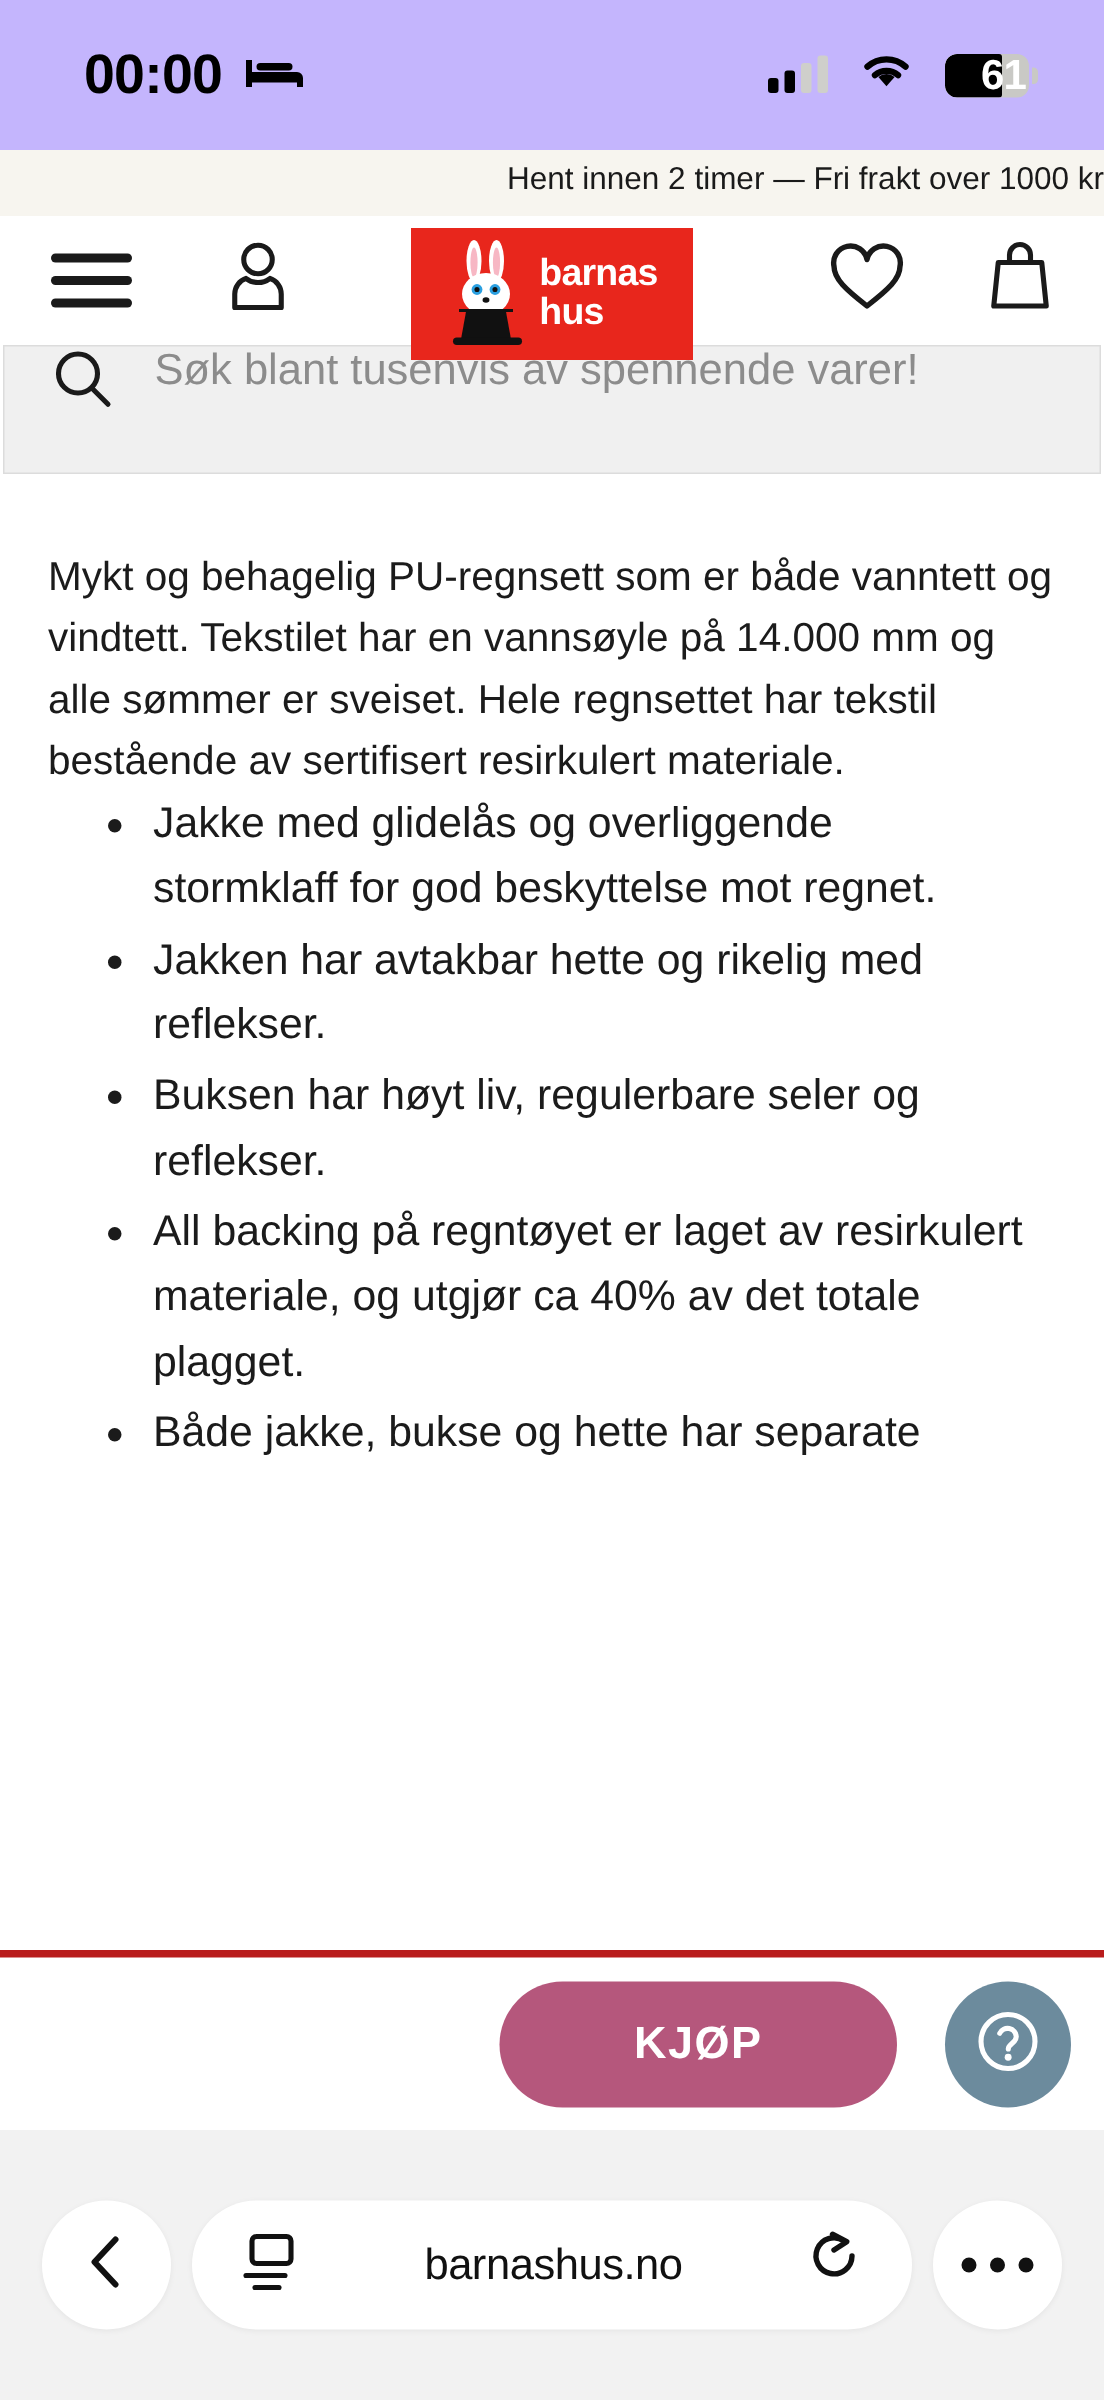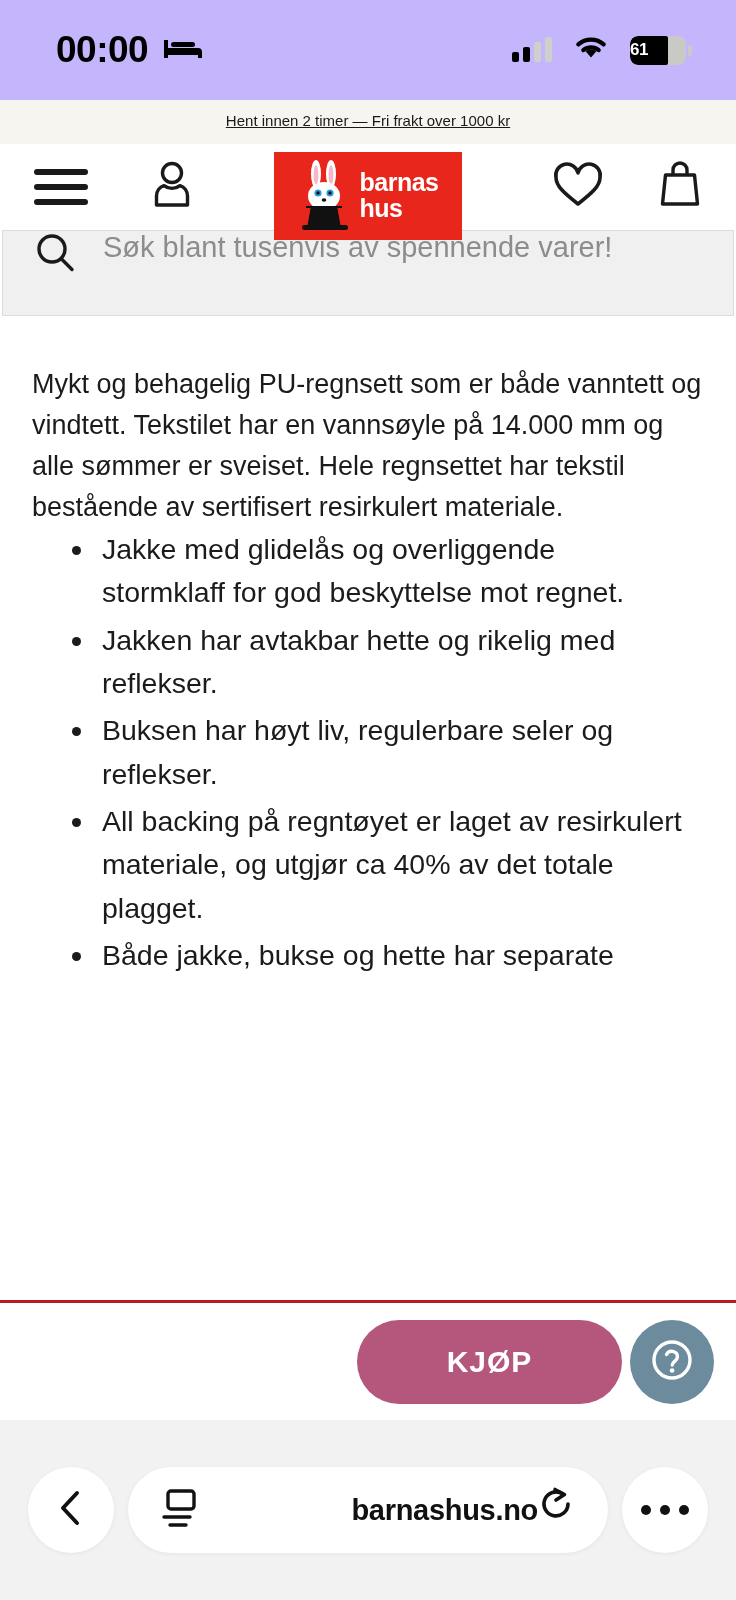--- a/index.html
+++ b/index.html
@@ -50,38 +50,37 @@
     overflow:hidden;
   }
   .battery .fill {
     position:absolute; left:0; top:0; bottom:0;
     width:68%;
     background:#000;
     border-radius:8px 2px 2px 8px;
   }
   .battery .lvl {
     position:relative;
-    color:#fff; font-size:17px; font-weight:bold;
-    padding-left:0; letter-spacing:-0.5px;
+    color:#fff; font-size:28px; font-weight:bold;
+    padding-left:24px; letter-spacing:-0.5px;
     z-index:2;
   }
   .batt-cap {
     width:4px; height:11px; background:#c9c9c5;
     border-radius:0 3px 3px 0; margin-left:2px;
   }
 
   
   .promo {
     background:#f7f5ef;
     flex:0 0 auto;
     height:44px;
-    display:flex; align-items:center; justify-content:center;
-    font-size:15px; color:#1a1a1a;
+    display:flex; align-items:center; justify-content:flex-end;
+    font-size:21px; color:#1a1a1a;
     padding-bottom:4px;
-    text-decoration:underline;
   }
 
   
   .siteheader {
     flex:0 0 auto;
     height:86px;
     background:#ffffff;
     display:flex; align-items:center;
     padding:0 34px;
     position:relative;
@@ -157,23 +156,23 @@
     width:9px; height:9px;
     border-radius:50%;
     background:#1b1b1b;
   }
 
   
   .actionbar {
     flex:0 0 auto;
     height:120px;
     background:#ffffff;
-    border-top:3px solid #b91c1c;
+    border-top:5px solid #b91c1c;
     display:flex; align-items:center; justify-content:flex-end;
-    gap:8px; padding:0 22px;
+    gap:32px; padding:0 22px;
   }
   .buy-btn {
     width:265px; height:84px;
     background:#b5577c;
     border:none; border-radius:42px;
     color:#ffffff; font-size:30px; font-weight:bold;
     letter-spacing:1px;
     font-family:"Liberation Sans", sans-serif;
     cursor:pointer;
   }
@@ -205,22 +204,22 @@
     flex:1;
     height:86px;
     background:#ffffff;
     border-radius:43px;
     display:flex; align-items:center; justify-content:space-between;
     padding:0 32px;
     cursor:pointer;
     box-shadow:0 1px 4px rgba(0,0,0,0.06);
   }
   .bb-url-text {
-    flex:1; text-align:right;
-    font-size:29px; font-weight:bold; color:#111;
+    flex:1; text-align:center;
+    font-size:29px; font-weight:normal; color:#111;
     letter-spacing:-0.3px;
   }
   .dots { display:flex; gap:9px; }
   .dots i { width:10px; height:10px; border-radius:50%; background:#111; display:block; }
 </style>
 </head>
 <body>
 
 <div class="phone">
 

